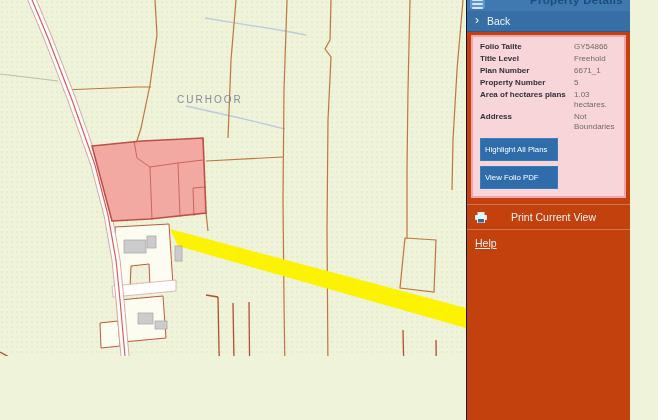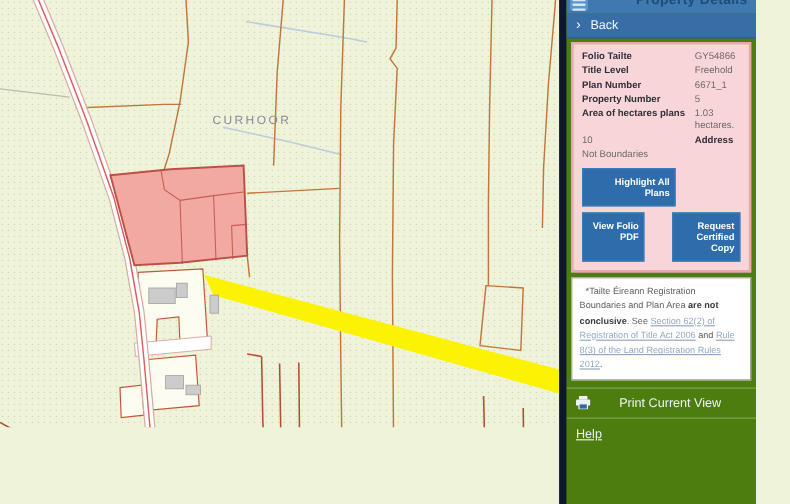--- a/index.html
+++ b/index.html
@@ -4,35 +4,35 @@
 <style>
   html,body{margin:0;padding:0;background:#222;}
   *{box-sizing:border-box;font-family:"Liberation Sans",sans-serif;}
   #app{position:relative;width:658px;height:420px;overflow:hidden;background:#eef3da;}
 
   
   #map{position:absolute;left:0;top:0;width:466px;height:356px;overflow:hidden;}
   #map svg{display:block;}
 
   
-  #sidebar{position:absolute;left:466px;top:0;width:164px;height:420px;background:#4d7c0f;overflow:hidden;border-left:6px solid #0f172a;}
+  #sidebar{position:absolute;left:466px;top:0;width:164px;height:420px;background:#c2410c;overflow:hidden;border-left:1px solid #0f172a;}
 
   .sb-header{position:relative;height:11px;background:#3f79b0;overflow:hidden;}
   .menu-icon{position:absolute;left:3px;top:-6px;width:15px;height:15px;background:#5b97cf;border-radius:2px;padding:3px 2px 0 2px;}
   .menu-icon i{display:block;height:2px;background:#d8e6f4;margin-top:2px;border-radius:1px;}
   .sb-title{position:absolute;right:7px;top:-6px;color:#1c4d7d;font-size:11.5px;font-weight:bold;letter-spacing:.3px;white-space:nowrap;}
 
   .sb-back{display:flex;align-items:center;height:21px;padding:0 8px;color:#f2f6fa;font-size:10.5px;border-bottom:1px solid #2b5c8e;background:#376ea6;cursor:pointer;}
   .sb-back .chev{font-size:12px;margin-right:8px;line-height:1;transform:translateY(-1px);}
 
   .sb-panel{margin:3px 4px 4px 4px;background:#f8d5d8;border:2px solid #f0a4ae;padding:5px 7px 7px 7px;}
   .detail-grid{display:grid;grid-template-columns:90px 1fr;column-gap:4px;row-gap:2px;}
   .detail-grid .lbl{font-size:8px;font-weight:bold;color:#30303a;line-height:1.25;}
   .detail-grid .val{font-size:8px;color:#6f6b62;line-height:1.25;}
-  .btn{display:inline-block;background:#2e6cab;border:1px solid #3c7cba;color:#fff;font-size:7.8px;text-align:right;padding:6px 4px;cursor:pointer;font-weight:bold;}
+  .btn{display:inline-block;background:#2e6cab;border:1px solid #3c7cba;color:#fff;font-size:7.8px;text-align:left;padding:6px 4px;cursor:pointer;}
   .btn-row1{margin-top:6px;}
   .btn-hap{width:78px;}
   .btn-row2{display:flex;gap:23px;margin-top:5px;}
   .btn-vfp{width:78px;}
   .btn-rcc{width:85px;}
 
   .sb-disclaimer{margin:0 4px;background:#ffffff;border:1px solid #a0a0a0;padding:5px 6px;font-size:7.6px;color:#5f5f5f;line-height:1.62;text-indent:5px;}
   .sb-disclaimer b{color:#3c3c3c;}
   .sb-disclaimer a{color:#93a9c6;text-decoration:underline;cursor:pointer;}
 
@@ -152,34 +152,31 @@
         <span class="lbl">Folio Tailte</span>
         <span class="val">GY54866</span>
         <span class="lbl">Title Level</span>
         <span class="val">Freehold</span>
         <span class="lbl">Plan Number</span>
         <span class="val">6671_1</span>
         <span class="lbl">Property Number</span>
         <span class="val">5</span>
         <span class="lbl">Area of hectares plans</span>
         <span class="val">1.03 hectares.</span>
-        <span class="val">10</span>
         <span class="lbl">Address</span>
         <span class="val">Not Boundaries</span>
       </div>
       <div class="btn-row1">
         <div class="btn btn-hap">Highlight All Plans</div>
       </div>
       <div class="btn-row2">
         <div class="btn btn-vfp">View Folio PDF</div>
-        <div class="btn btn-rcc">Request Certified Copy</div>
       </div>
     </div>
 
-    <div class="sb-disclaimer"><span>*Tailte Éireann Registration Boundaries and Plan Area </span><b>are not conclusive</b><span>. See </span><a>Section 62(2) of Registration of Title Act 2006</a><span> and </span><a>Rule 8(3) of the Land Registration Rules 2012</a><span>.</span></div>
 
     <div class="sb-print">
       <svg width="12" height="11" viewBox="0 0 12 11">
         <rect x="2.5" y="0" width="7" height="3" fill="#eef3f8"></rect>
         <rect x="0" y="3" width="12" height="5" rx="1" fill="#eef3f8"></rect>
         <rect x="2.5" y="6.5" width="7" height="4.5" fill="#336a9e" stroke="#eef3f8" stroke-width="1"></rect>
       </svg>
       <span>Print Current View</span>
     </div>
 

